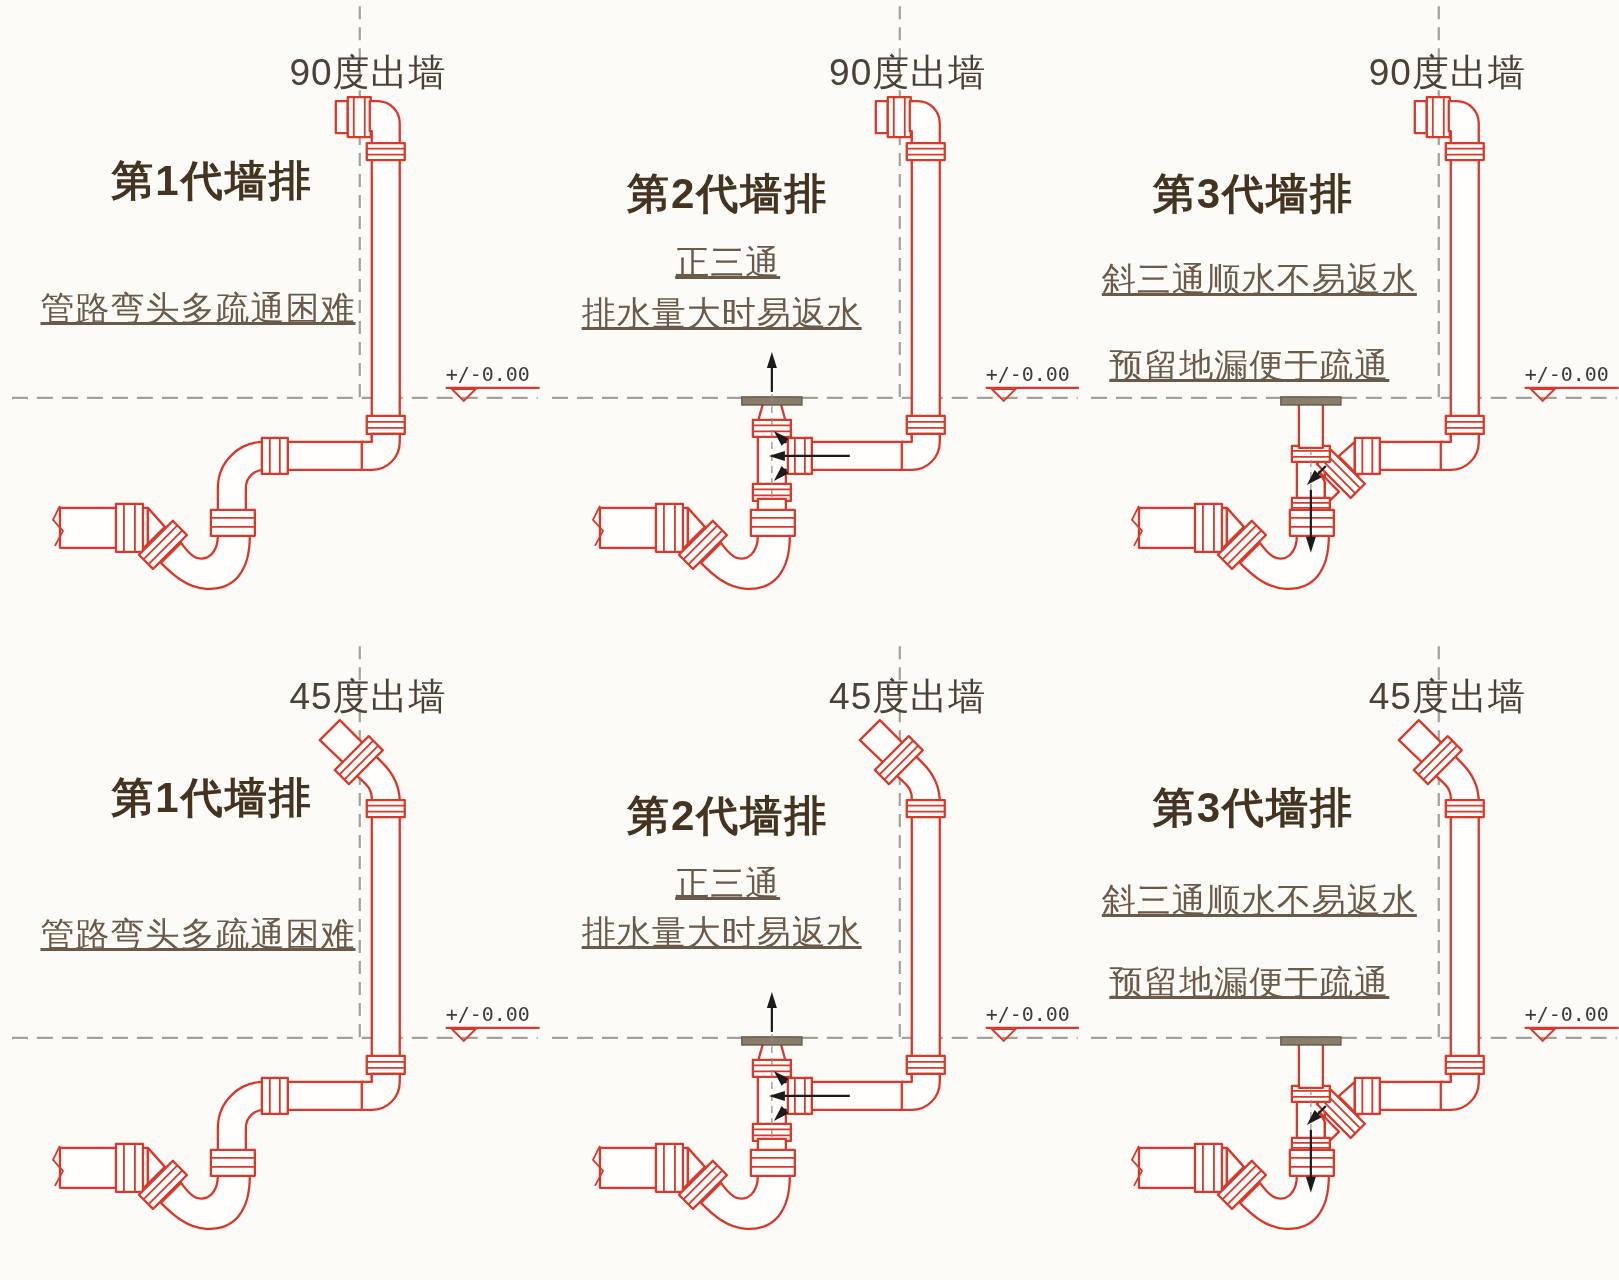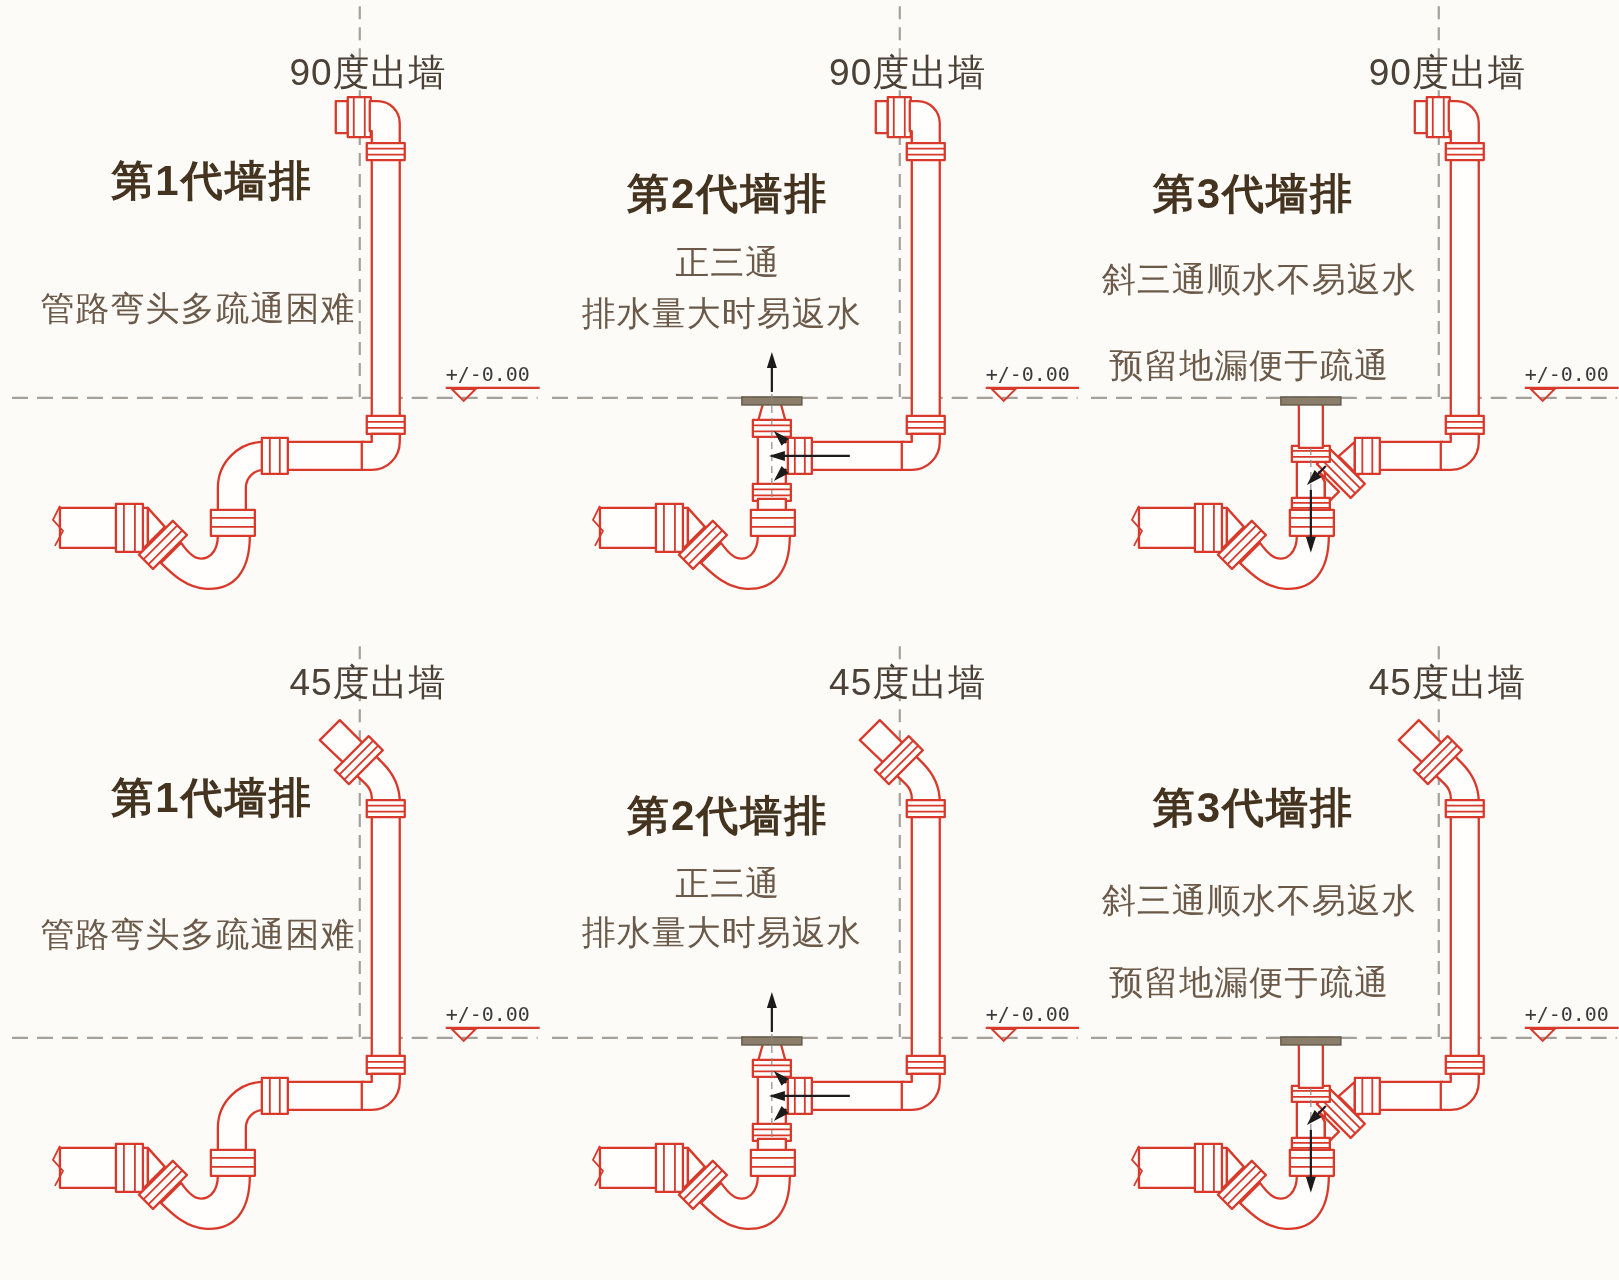--- a/index.html
+++ b/index.html
@@ -27,28 +27,28 @@
   .rl{stroke:var(--pipe); stroke-width:2.2;}
   .rtri{fill:none; stroke:var(--pipe); stroke-width:2;}
   .mtext{font-family:"DejaVu Sans Mono", monospace; font-size:20px; fill:var(--c-marker);}
   .flange{fill:#8a7d6a; stroke:#665d4d; stroke-width:1.5;}
 
   
   .angle-label{
     position:absolute; top:48px; left:368px; transform:translateX(-50%);
     font-size:37px; color:var(--c-angle); white-space:nowrap; letter-spacing:1px;
   }
-  .row2 .angle-label{top:18px;}
+  .row2 .angle-label{top:32px;}
   .gen-title{
     position:absolute; transform:translateX(-50%); white-space:nowrap;
     font-size:42px; font-weight:900; letter-spacing:2px; color:var(--c-title);text-align:right;
   }
   .desc-line{
     position:absolute; transform:translateX(-50%); white-space:nowrap;
-    font-size:34px; letter-spacing:1px; color:var(--c-desc);
+    font-size:34px; letter-spacing:1px; color:var(--c-desc);text-decoration:underline;
   }
   .p1 .gen-title{top:153px; left:212px;}
   .p1 .d1{top:286px; left:198px;}
   .p2 .gen-title{top:166px; left:188px;}
   .p2 .d1{top:240px; left:188px;}
   .p2 .d2{top:291px; left:182px;}
   .p3 .gen-title{top:166px; left:174px;}
   .p3 .d1{top:257px; left:180px;}
   .p3 .d2{top:343px; left:170px;}
   .p4 .gen-title{top:130px; left:212px;}

